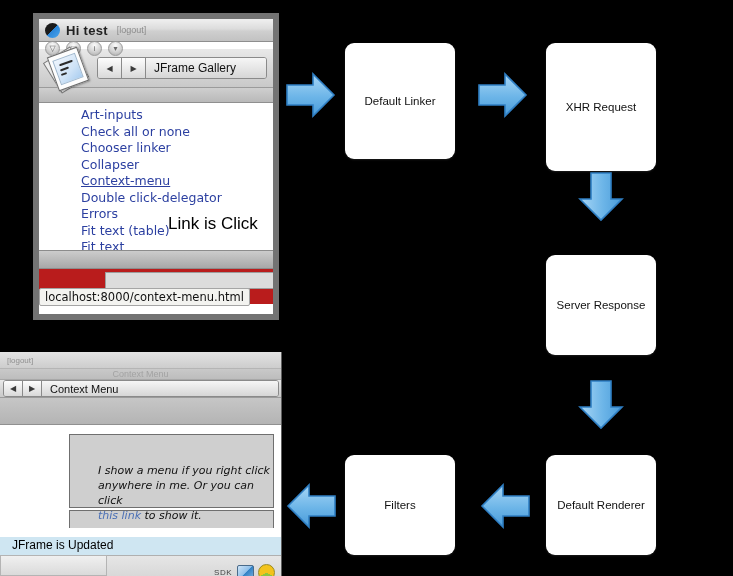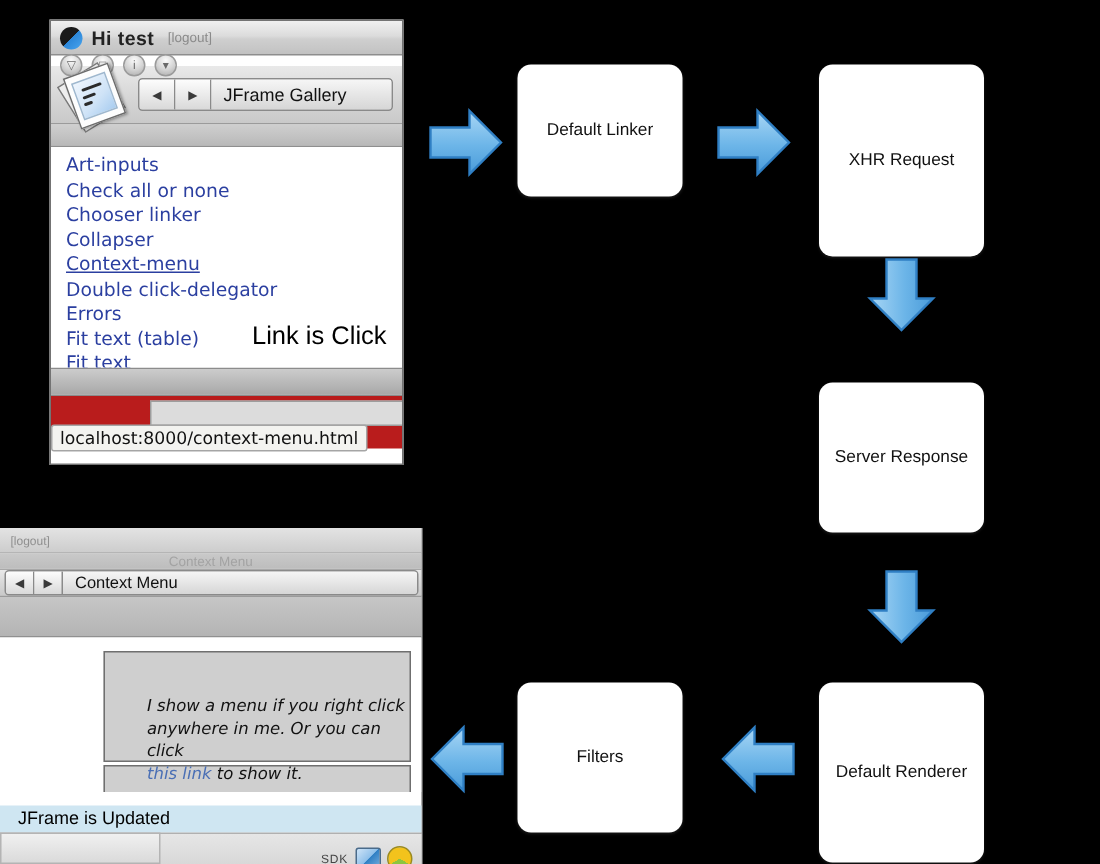--- a/index.html
+++ b/index.html
@@ -7,21 +7,21 @@
     width:733px;height:576px;
     background:#000;
     font-family:"Liberation Sans", sans-serif;
     overflow:hidden;
     position:relative;
   }
   .stage{position:absolute;left:0;top:0;width:733px;height:576px;background:#000;}
 
   
   .win{position:absolute;background:#fff;overflow:hidden;}
-  .win-border{border:1px solid #737373;}
+  .win-border{border:6px solid #737373;}
   .titlebar{
     height:23px;
     background:linear-gradient(to bottom,#f0f0f0 0%,#dcdcdc 45%,#cfcfcf 55%,#c2c2c2 100%);
     border-bottom:1px solid #8e8e8e;
     display:flex;align-items:center;padding:0 6px;box-sizing:border-box;
   }
   .tb-logo{
     width:15px;height:15px;border-radius:50%;
     background:linear-gradient(135deg,#1a1a1a 0%,#1a1a1a 49%,#2c86d8 50%,#4aa6ef 100%);
     margin-right:6px;flex:none;
@@ -224,21 +224,21 @@
         <div class="stroke" style="width:6px;left:14px;top:25px;"></div>
       </div>
       <div class="navgrp">
         <div class="navbtn">◀</div>
         <div class="navbtn">▶</div>
         <div class="navlabel">JFrame Gallery</div>
       </div>
     </div>
     <div class="toolbar toolbar-sub" style="height:15px;"></div>
 
-    <div class="page" style="height:147px;position:relative;">
+    <div class="page" style="height:147px;position:relative;padding-left:32px;">
       <div class="linklist">
         <a>Art-inputs</a>
         <a>Check all or none</a>
         <a>Chooser linker</a>
         <a>Collapser</a>
         <a class="active">Context-menu</a>
         <a>Double click-delegator</a>
         <a>Errors</a>
         <a>Fit text (table)</a>
         <a>Fit text</a>
@@ -307,21 +307,21 @@
     <defs>
         <linearGradient id="ga" x1="0" y1="0" x2="0" y2="1">
       <stop offset="0%" stop-color="#a8d6f5"></stop>
           <stop offset="55%" stop-color="#6cb5e8"></stop>
           <stop offset="100%" stop-color="#4a9bd9"></stop>
     </linearGradient>
       </defs>
     <path d="M1,13 L27,13 L27,2 L48,23 L27,44 L27,33 L1,33 Z" fill="url(#ga)" stroke="#2f7fc4" stroke-width="1.6"></path>
   </svg>
 
-  <div class="fbox" style="left:345px;top:43px;width:110px;height:88px;">
+  <div class="fbox" style="left:345px;top:43px;width:110px;height:116px;">
     <span>Default Linker</span>
   </div>
 
   <svg class="arrow" style="left:478px;top:72px;" width="50" height="46" viewBox="0 0 50 46">
     <path d="M1,13 L27,13 L27,2 L48,23 L27,44 L27,33 L1,33 Z" fill="url(#ga)" stroke="#2f7fc4" stroke-width="1.6"></path>
   </svg>
 
   <div class="fbox" style="left:546px;top:43px;width:110px;height:128px;">
     <span>XHR Request</span>
   </div>
@@ -338,21 +338,21 @@
   </svg>
 
   <div class="fbox" style="left:546px;top:255px;width:110px;height:100px;">
     <span>Server Response</span>
   </div>
 
   <svg class="arrow" style="left:578px;top:380px;" width="46" height="50" viewBox="0 0 46 50">
     <path d="M13,1 L13,27 L2,27 L23,48 L44,27 L33,27 L33,1 Z" fill="url(#gb)" stroke="#2f7fc4" stroke-width="1.6"></path>
   </svg>
 
-  <div class="fbox" style="left:546px;top:455px;width:110px;height:120px;">
+  <div class="fbox" style="left:546px;top:455px;width:110px;height:100px;">
     <span>Default Renderer</span>
   </div>
 
   <svg class="arrow" style="left:480px;top:483px;" width="50" height="46" viewBox="0 0 50 46">
     <defs>
         <linearGradient id="gc" x1="0" y1="0" x2="0" y2="1">
       <stop offset="0%" stop-color="#a8d6f5"></stop>
           <stop offset="55%" stop-color="#6cb5e8"></stop>
           <stop offset="100%" stop-color="#4a9bd9"></stop>
     </linearGradient>

